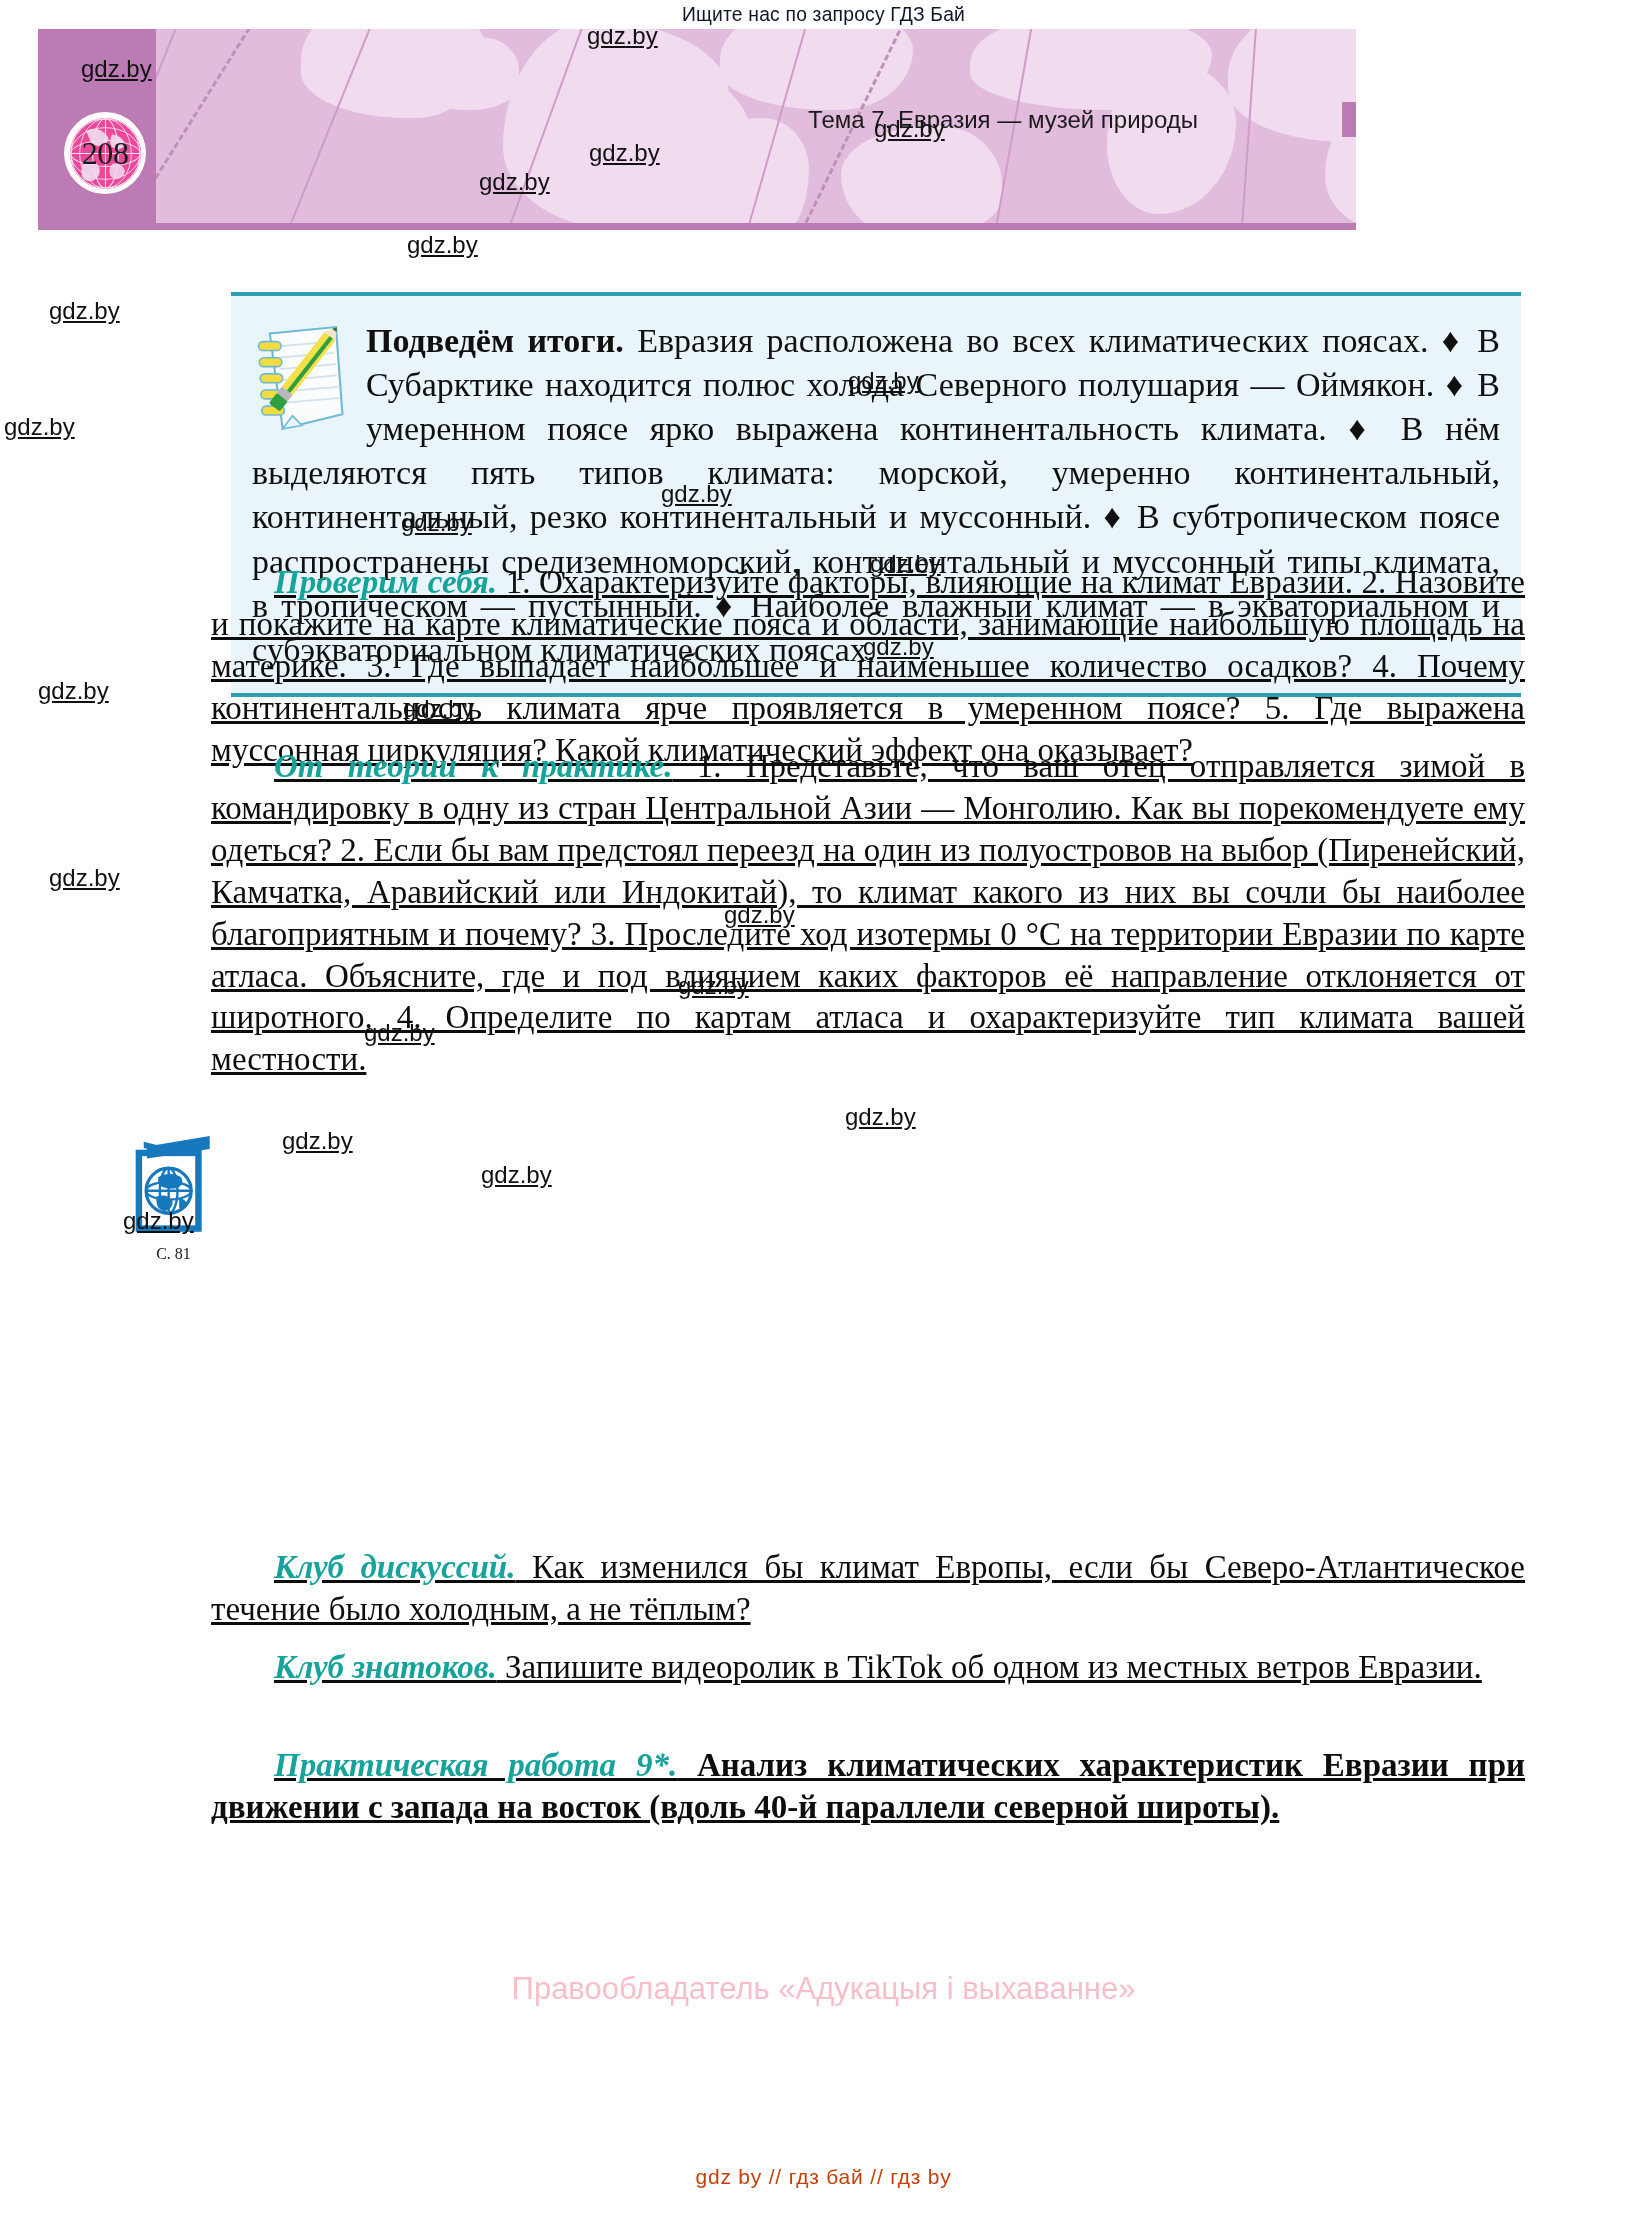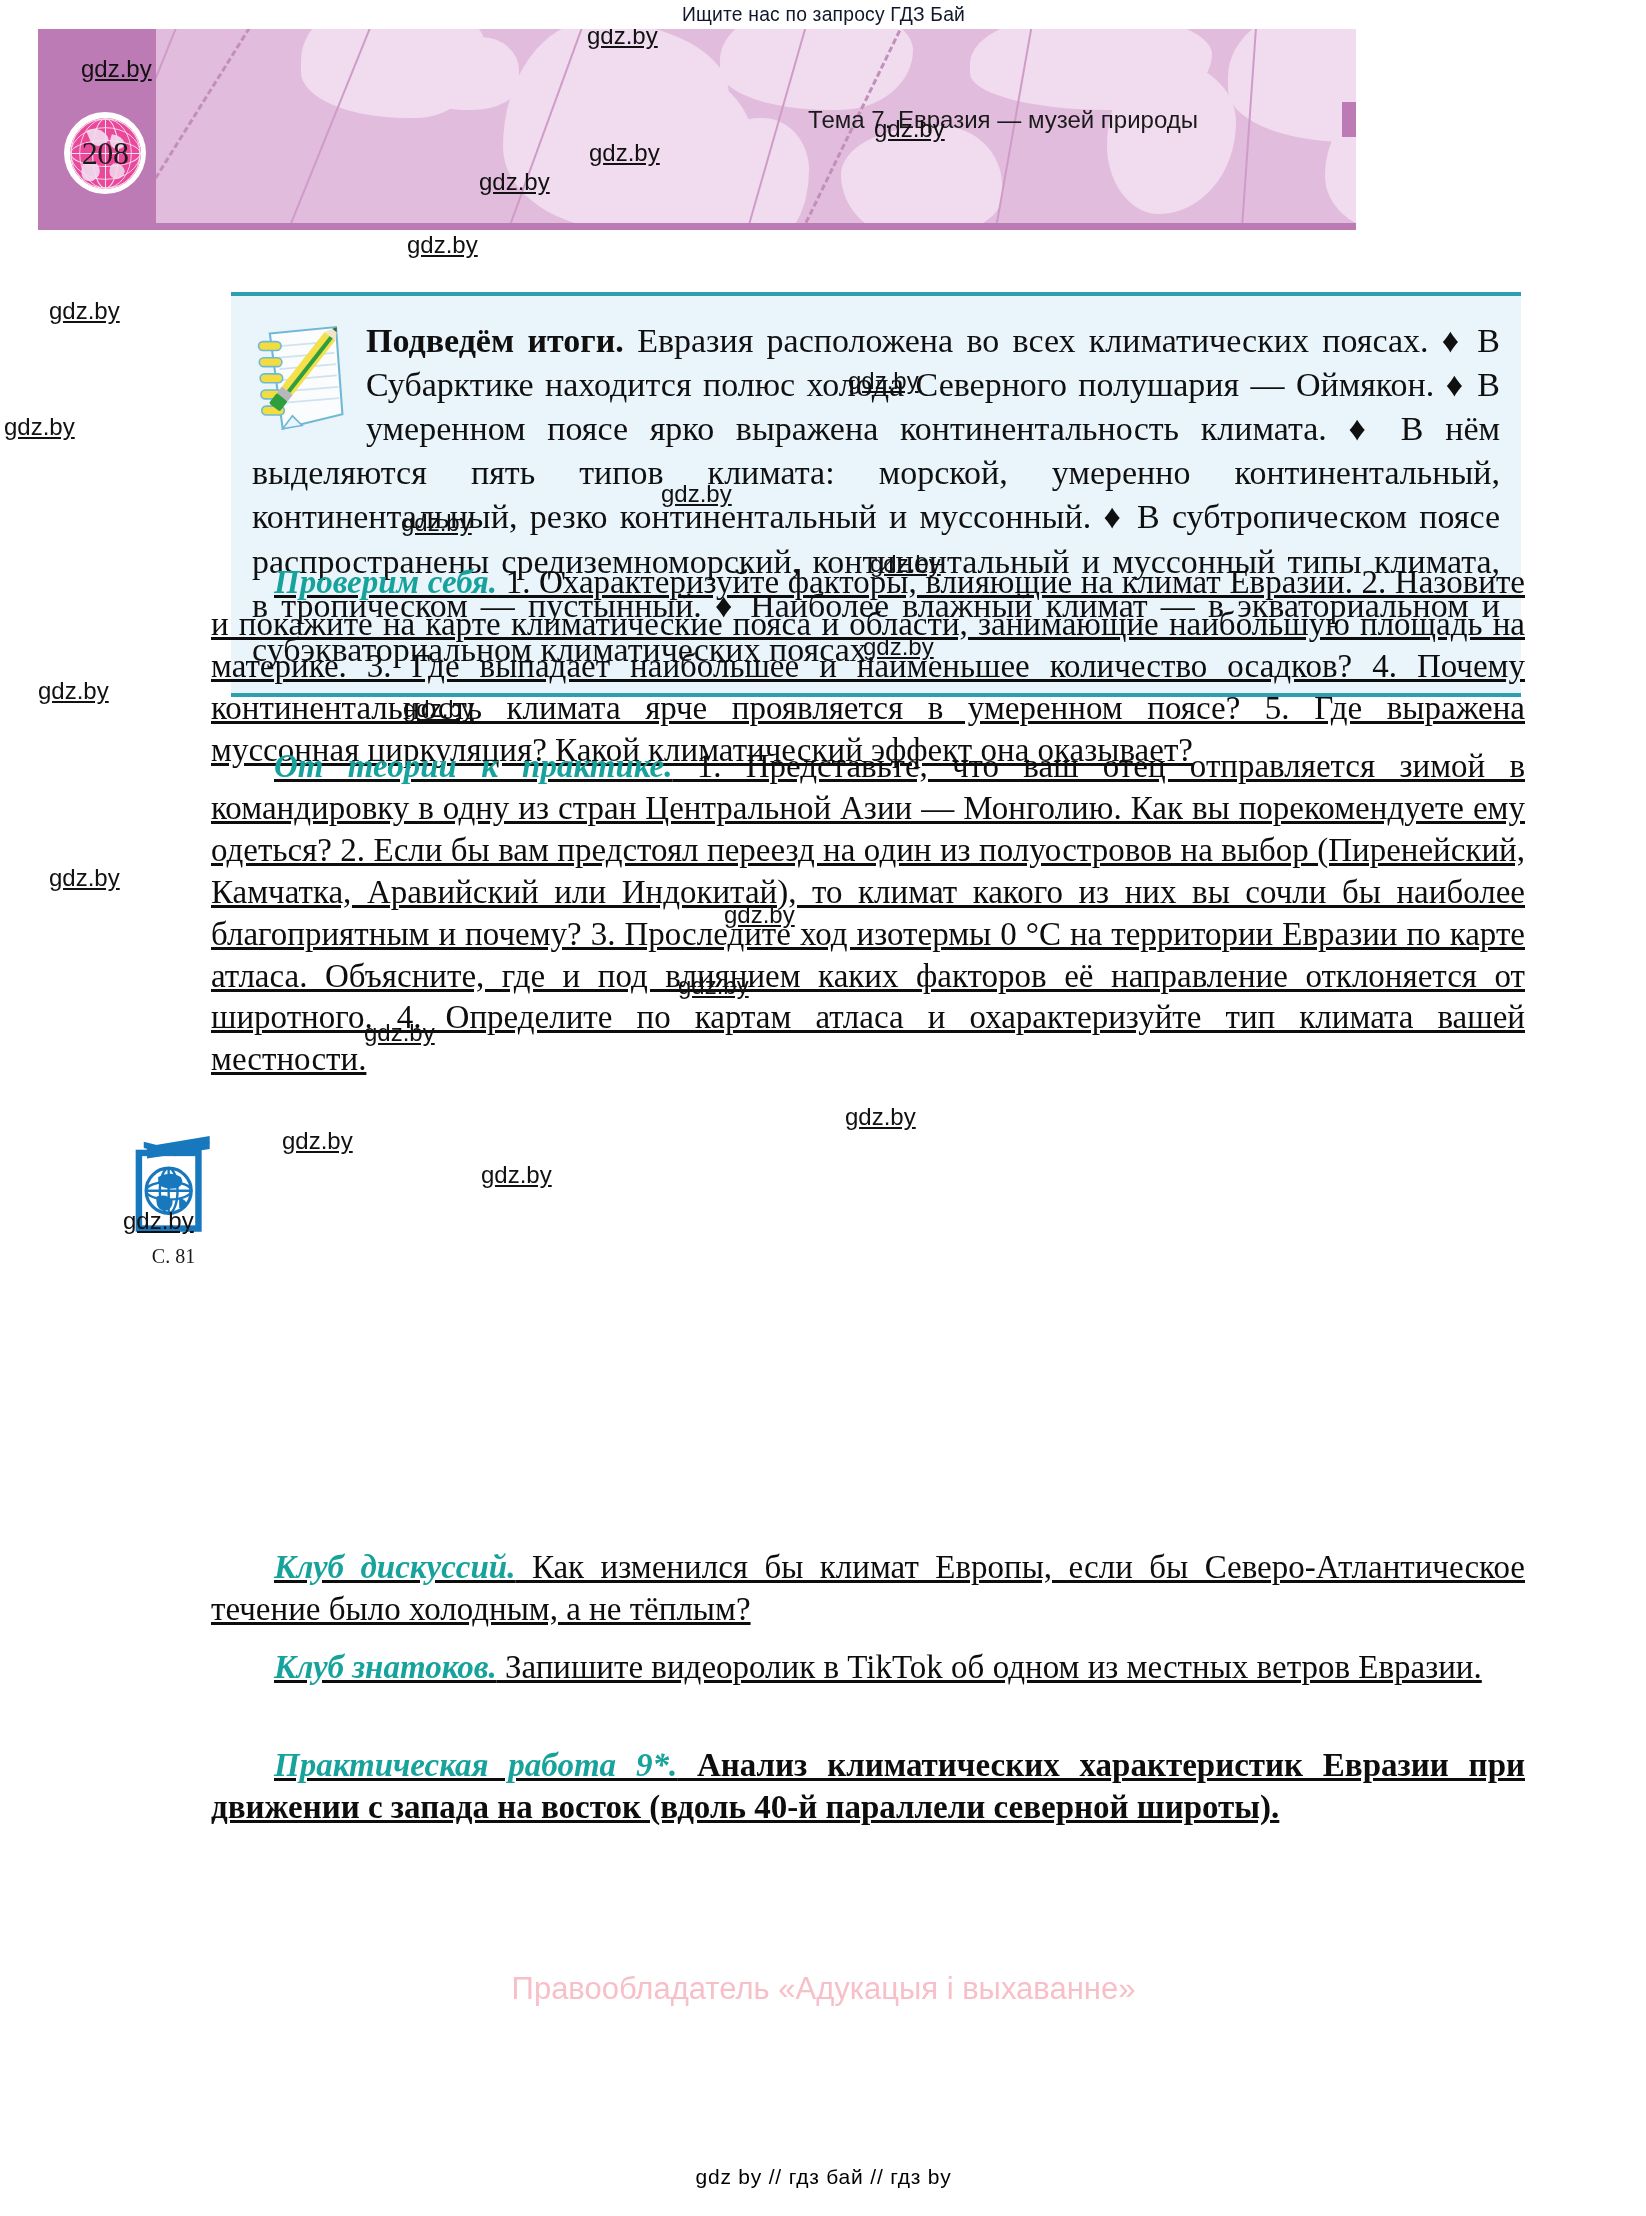--- a/index.html
+++ b/index.html
@@ -208,21 +208,21 @@
   .atlas-icon-wrap {
     position: absolute;
     left: 113px;
     top: 901px;
     width: 121px;
     text-align: center;
     z-index: 10;
   }
   .atlas-caption {
     font-family: "Liberation Serif", serif;
-    font-size: 20px;
+    font-size: 16px;
     color: #1a1a1a;
     margin-top: 6.4px;
   }
 
   
   .copyright-line {
     position: absolute;
     left: 0;
     top: 1971px;
     width: 1647px;
@@ -233,21 +233,21 @@
     white-space: nowrap;
   }
   .footer-links {
     position: absolute;
     left: 0;
     top: 2165px;
     width: 1647px;
     text-align: center;
     font-family: "Liberation Sans", sans-serif;
     font-size: 21px;
-    color: #000000;
+    color: #c2410c;
     letter-spacing: 0.8px;
   }
 
   
   .wm {
     position: absolute;
     font-family: "Liberation Sans", sans-serif;
     color: #111111;
     white-space: nowrap;
     z-index: 25;

